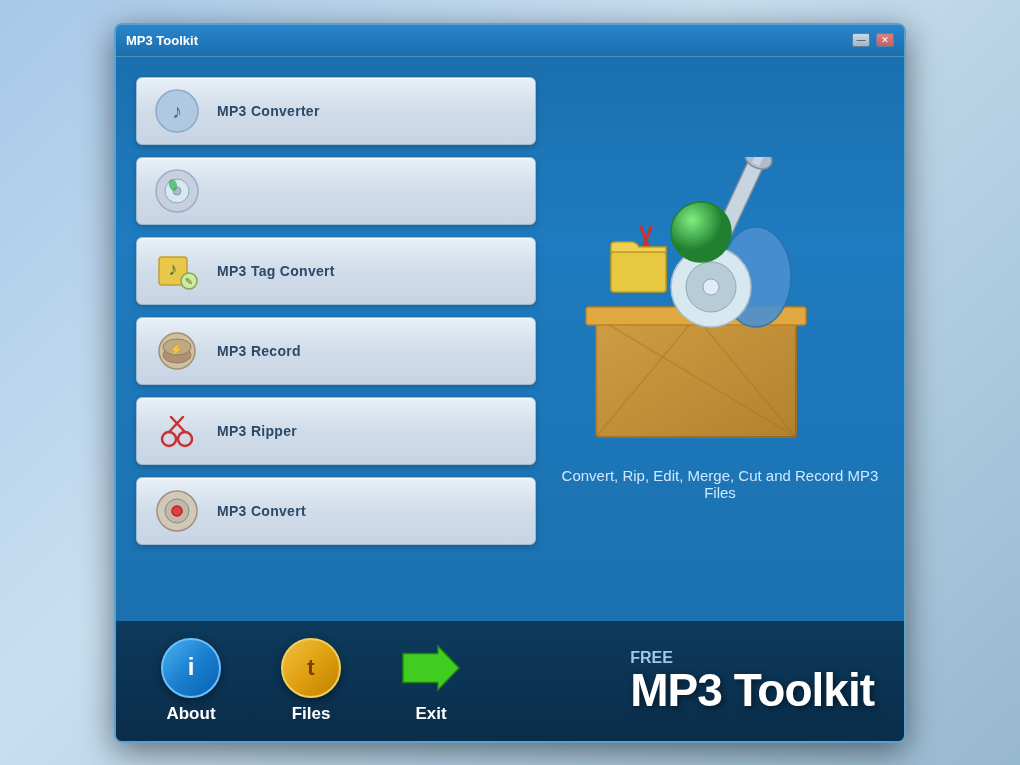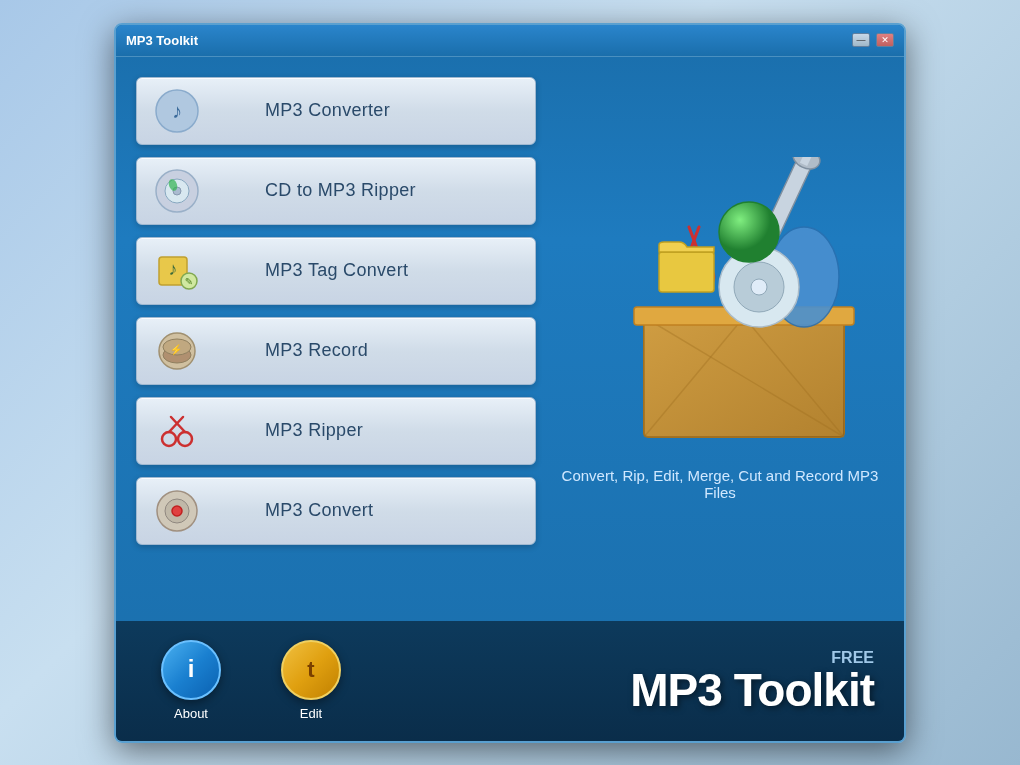--- a/index.html
+++ b/index.html
@@ -89,31 +89,30 @@
     .btn-icon {
       width: 48px;
       height: 48px;
       display: flex;
       align-items: center;
       justify-content: center;
       margin-right: 16px;
       flex-shrink: 0;
     }
     .btn-label {
-      font-size: 18px;
-      font-weight: normal;
+      font-size: 14px;
+      font-weight: bold;
       color: #2a4a6a;
       letter-spacing: 0.3px;
-      margin-left: 48px;
     }
     .right-panel {
       flex: 1;
       display: flex;
       flex-direction: column;
-      align-items: flex-end;
+      align-items: flex-start;
       justify-content: center;
       padding-bottom: 20px;
     }
     .toolbox-image {
       width: 280px;
       height: 280px;
       position: relative;
       margin-bottom: 20px;
     }
     
@@ -157,32 +156,32 @@
       background: linear-gradient(135deg, #f0c040 0%, #e0a010 50%, #c08000 100%);
       border: 2px solid #f0d060;
       box-shadow: 0 3px 10px rgba(0,0,0,0.4);
     }
     .exit-arrow {
       background: none;
       border: none;
     }
     .footer-btn-label {
       color: white;
-      font-size: 13px;
-      font-weight: normal;
+      font-size: 17px;
+      font-weight: bold;
     }
     .footer-brand {
       margin-left: auto;
       text-align: right;
     }
     .brand-free {
       color: #a0c8e8;
       font-size: 16px;
       font-weight: bold;
-      text-align: right;
+      text-align: left;
     }
     .brand-name {
       color: white;
       font-size: 46px;
       font-weight: 900;
       letter-spacing: -1px;
       line-height: 1;
       text-shadow: 2px 2px 6px rgba(0,0,0,0.5);
     }
   </style>
@@ -215,21 +214,20 @@
 
       <div class="menu-button">
         <div class="btn-icon">
           <svg width="44" height="44" viewBox="0 0 44 44">
             <circle cx="22" cy="22" r="21" fill="#c8d0e0" stroke="#9ab0c8" stroke-width="1.5"></circle>
             <circle cx="22" cy="22" r="12" fill="#d8e8f0" stroke="#88a8c0" stroke-width="1"></circle>
             <circle cx="22" cy="22" r="4" fill="#aabbd0" stroke="#889ab0" stroke-width="1"></circle>
             <ellipse cx="18" cy="16" rx="4" ry="6" fill="rgba(50,180,80,0.7)" transform="rotate(-20 18 16)"></ellipse>
           </svg>
         </div>
-        <span class="btn-label">CD to MP3 Ripper</span>
       </div>
 
       <div class="menu-button">
         <div class="btn-icon">
           <svg width="44" height="44" viewBox="0 0 44 44">
             <rect x="4" y="8" width="28" height="28" rx="3" fill="#e8c84a" stroke="#c0a030" stroke-width="1.5"></rect>
             <text x="18" y="26" text-anchor="middle" font-size="18" fill="#3a6a3a">♪</text>
             <circle cx="34" cy="32" r="8" fill="#d0e8a0" stroke="#80a850" stroke-width="1.5"></circle>
             <text x="34" y="36" text-anchor="middle" font-size="10" fill="#508020">✎</text>
           </svg>
@@ -339,23 +337,31 @@
       </div>
       <span class="footer-btn-label">About</span>
     </div>
 
     <div class="footer-btn">
       <div class="footer-btn-icon share-circle">
         <svg width="40" height="40" viewBox="0 0 40 40">
           <text x="20" y="27" text-anchor="middle" font-size="22" font-weight="bold" fill="#7a4000">t</text>
         </svg>
       </div>
-      <span class="footer-btn-label">Edit</span>
-    </div>
-
+      <span class="footer-btn-label">Files</span>
+    </div>
+
+    <div class="footer-btn">
+      <div class="footer-btn-icon exit-arrow">
+        <svg width="62" height="50" viewBox="0 0 62 50">
+          <polygon points="2,10 38,10 38,2 60,25 38,48 38,40 2,40" fill="#40cc20" stroke="#208010" stroke-width="1.5"></polygon>
+        </svg>
+      </div>
+      <span class="footer-btn-label">Exit</span>
+    </div>
 
     <div class="footer-brand">
       <div class="brand-free">FREE</div>
       <div class="brand-name">MP3 Toolkit</div>
     </div>
 
   </div>
 </div>
 
 </body></html>

